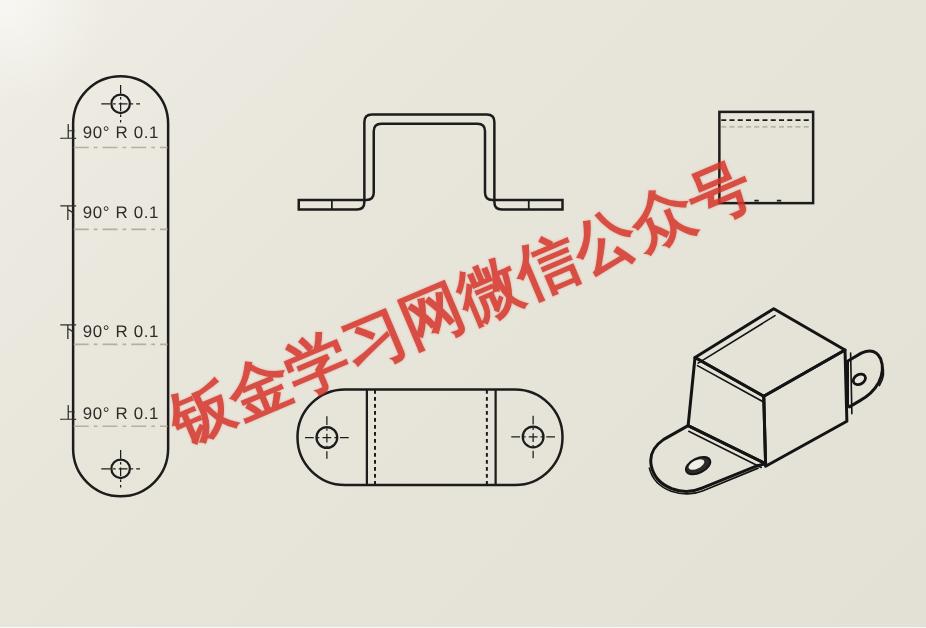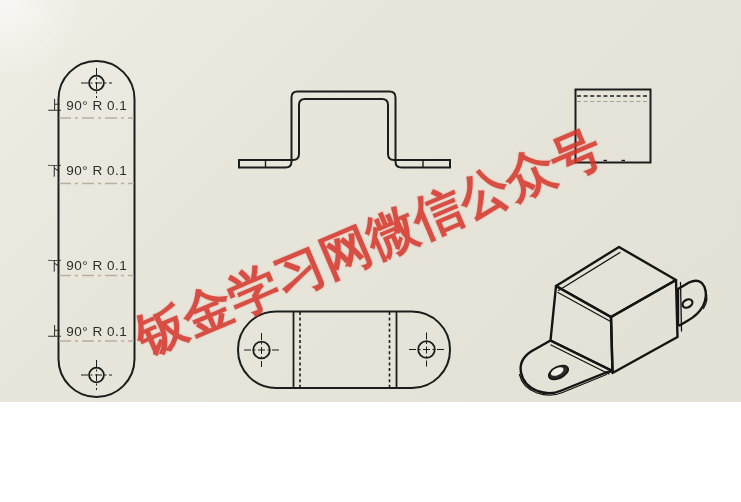--- a/index.html
+++ b/index.html
@@ -1,18 +1,18 @@
 <!DOCTYPE html>
 <html><head>
 <meta charset="utf-8">
 <style>
   html,body{margin:0;padding:0;}
   #stage{
     position:relative;
-    width:741px;height:402px;
+    width:741px;height:502px;
     overflow:hidden;
     background:linear-gradient(135deg,#efede4 0%,#e8e6db 35%,#e3e1d5 100%);
     font-family:"Liberation Sans",sans-serif;
   }
   #corner-light{
     position:absolute;left:-30px;top:-30px;width:120px;height:110px;
     background:radial-gradient(circle at 30% 30%, rgba(255,255,255,.55), rgba(255,255,255,0) 70%);
     pointer-events:none;
   }
   svg{position:absolute;left:0;top:0;}

